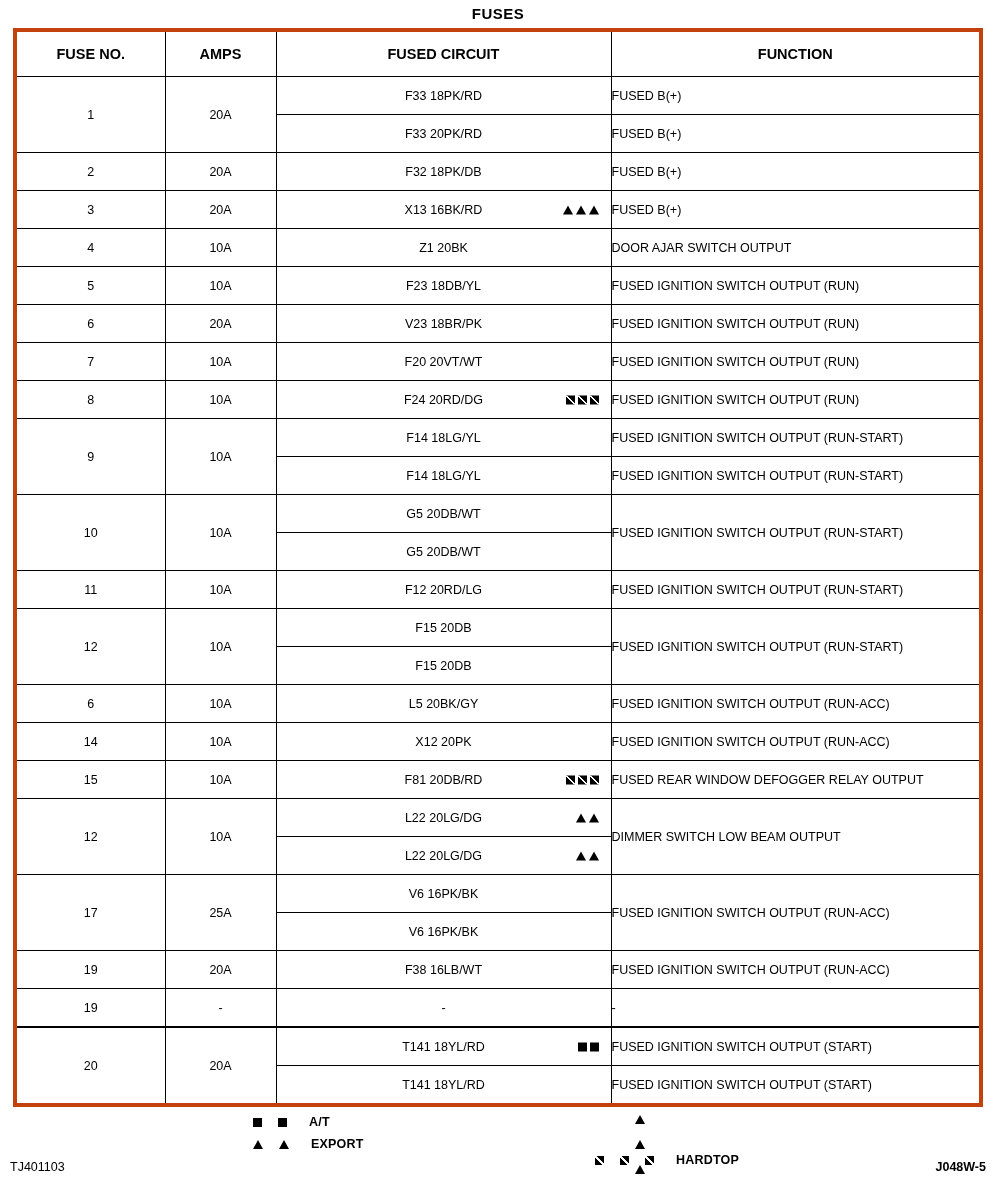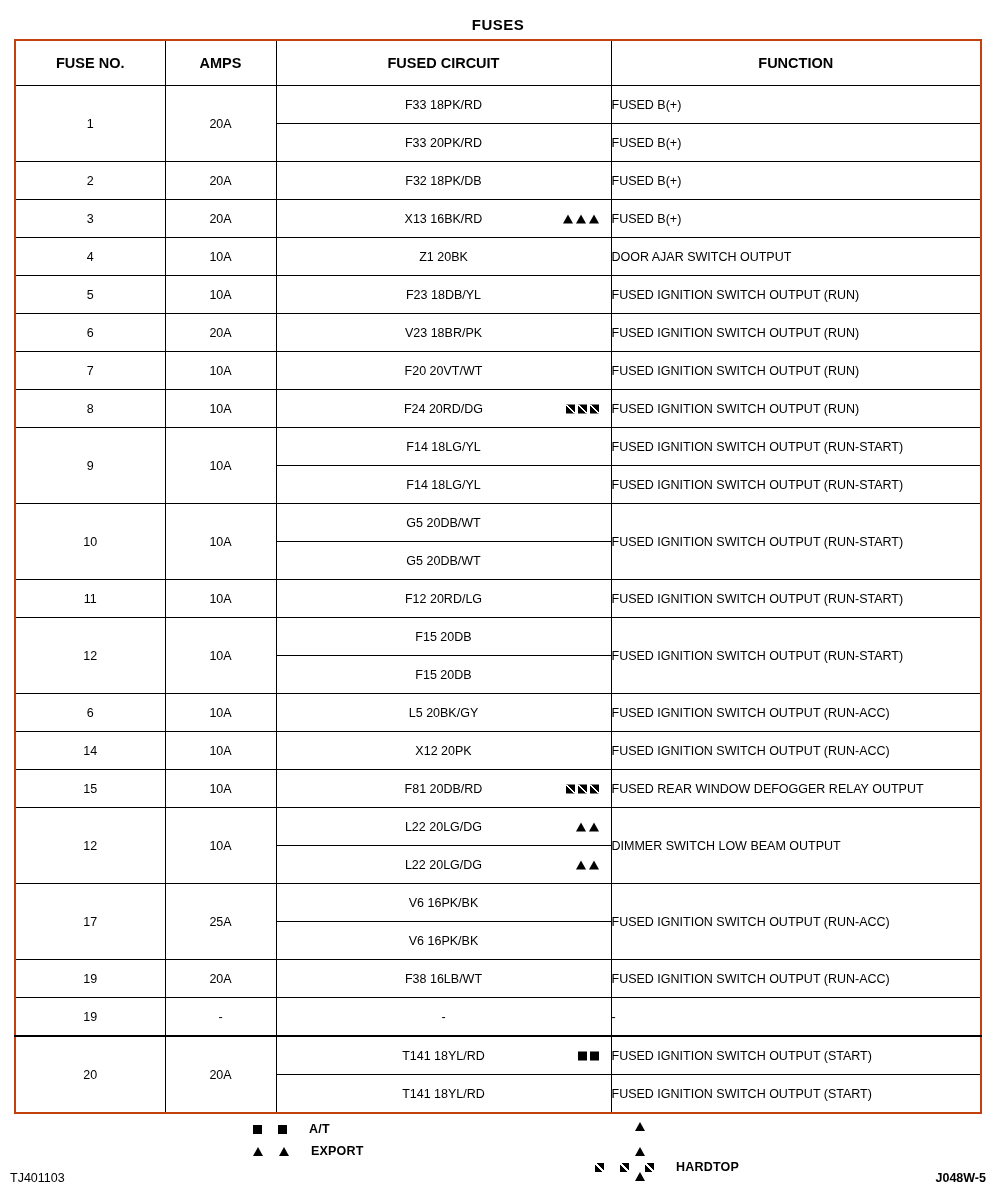--- a/index.html
+++ b/index.html
@@ -21,28 +21,27 @@
     height: 1184px;
     box-sizing: border-box;
   }
   .doc-title {
     text-align: center;
     font-weight: bold;
     font-size: 15px;
     letter-spacing: 0.5px;
     padding-top: 5px;
     padding-bottom: 6px;
-    margin-top: 11px;
   }
   table.fuses {
     border-collapse: collapse;
     table-layout: fixed;
     width: 966px;
     margin: 0 auto;
-    border: 2px solid #c2410c;
+    border: 4px solid #c2410c;
   }
   table.fuses td, table.fuses th {
     border: 1px solid #000;
     padding: 0;
     vertical-align: middle;
   }
   .col-no    { width: 150px; }
   .col-amps  { width: 111px; }
   .col-circ  { width: 335px; }
   .col-func  { width: 370px; }

